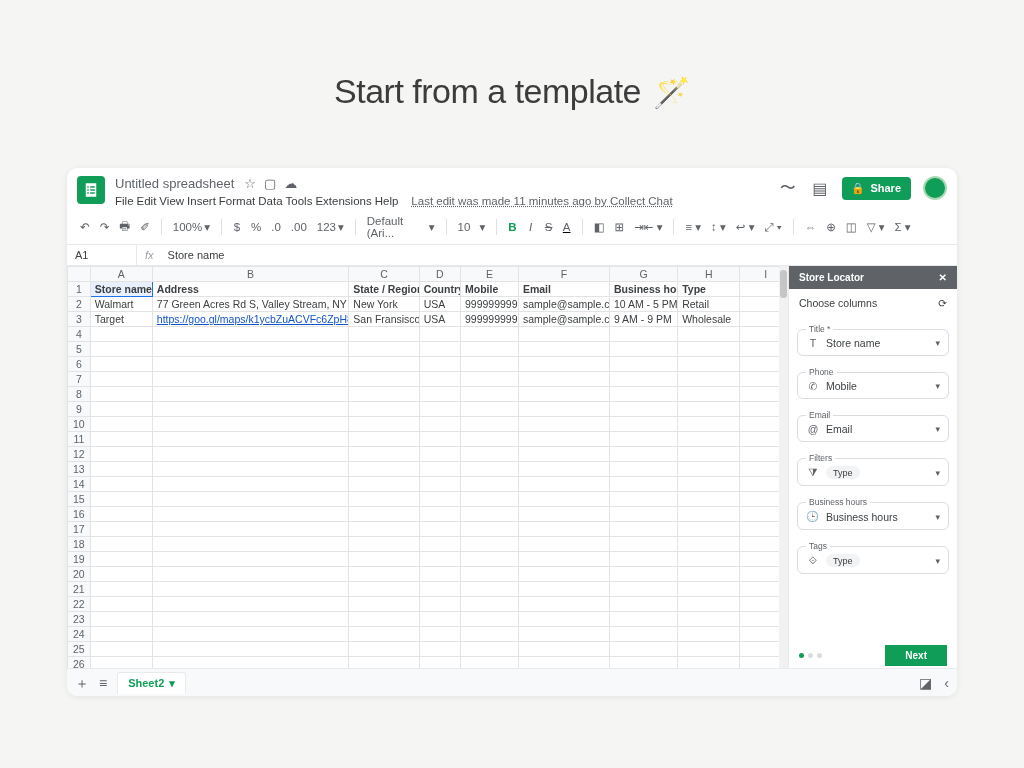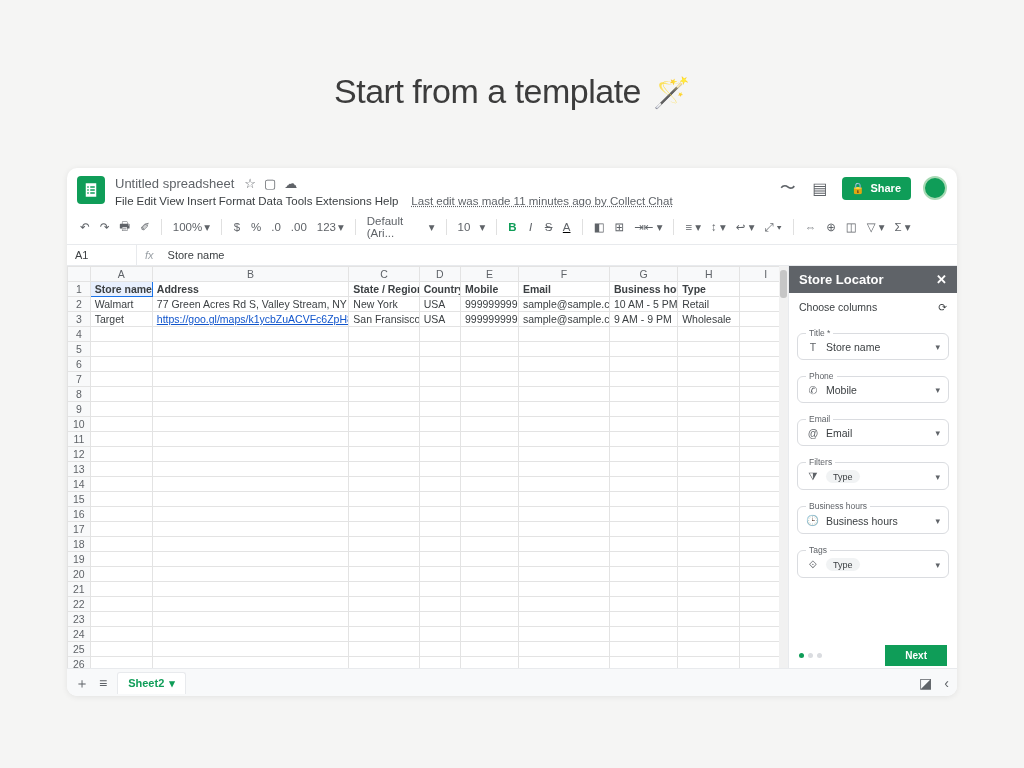--- a/index.html
+++ b/index.html
@@ -94,21 +94,21 @@
   .grid td.link { color:#1155cc; text-decoration:underline; }
 
   
   .cA{width:60px}.cB{width:190px}.cC{width:68px}.cD{width:40px}.cE{width:56px}.cF{width:88px}.cG{width:66px}.cH{width:60px}.cI{width:50px}
 
   .sheet-scroll-v { position:absolute; right:0; top:0; bottom:0; width:9px; background:#f1f1f1; }
   .sheet-scroll-v::before{content:"";position:absolute;top:4px;left:1px;width:7px;height:28px;background:#c6c6c6;border-radius:3px;}
 
   
   .panel { width:168px; background:#fff; display:flex; flex-direction:column; font-size:10.5px; }
-  .panel-hd { background:#5f6368; color:#fff; font-size:13px; font-weight:600; padding:6px 10px; display:flex; justify-content:space-between; align-items:center; }
+  .panel-hd { background:#5f6368; color:#fff; font-size:10px; font-weight:600; padding:6px 10px; display:flex; justify-content:space-between; align-items:center; }
   .panel-hd .x { cursor:pointer; }
   .panel-sub { display:flex; justify-content:space-between; align-items:center; padding:8px 10px 4px; font-size:10.5px; color:#3c4043; font-weight:500; }
   .panel-body { padding:0 8px; overflow:auto; flex:1; }
   .field { border:1px solid #dadce0; border-radius:6px; margin:16px 0; padding:7px 8px 6px; position:relative; }
   .field-label { position:absolute; top:-6px; left:8px; background:#fff; padding:0 3px; color:#5f6368; font-size:8.5px; }
   .field-row { display:flex; align-items:center; gap:6px; color:#3c4043; }
   .field-row .val { flex:1; font-size:10.5px; }
   .field .caret { color:#5f6368; font-size:9px; }
   .chips { display:flex; flex-wrap:wrap; gap:4px; }
   .chip { background:#f1f3f4; border-radius:8px; padding:1.5px 7px; font-size:9px; color:#3c4043; }

